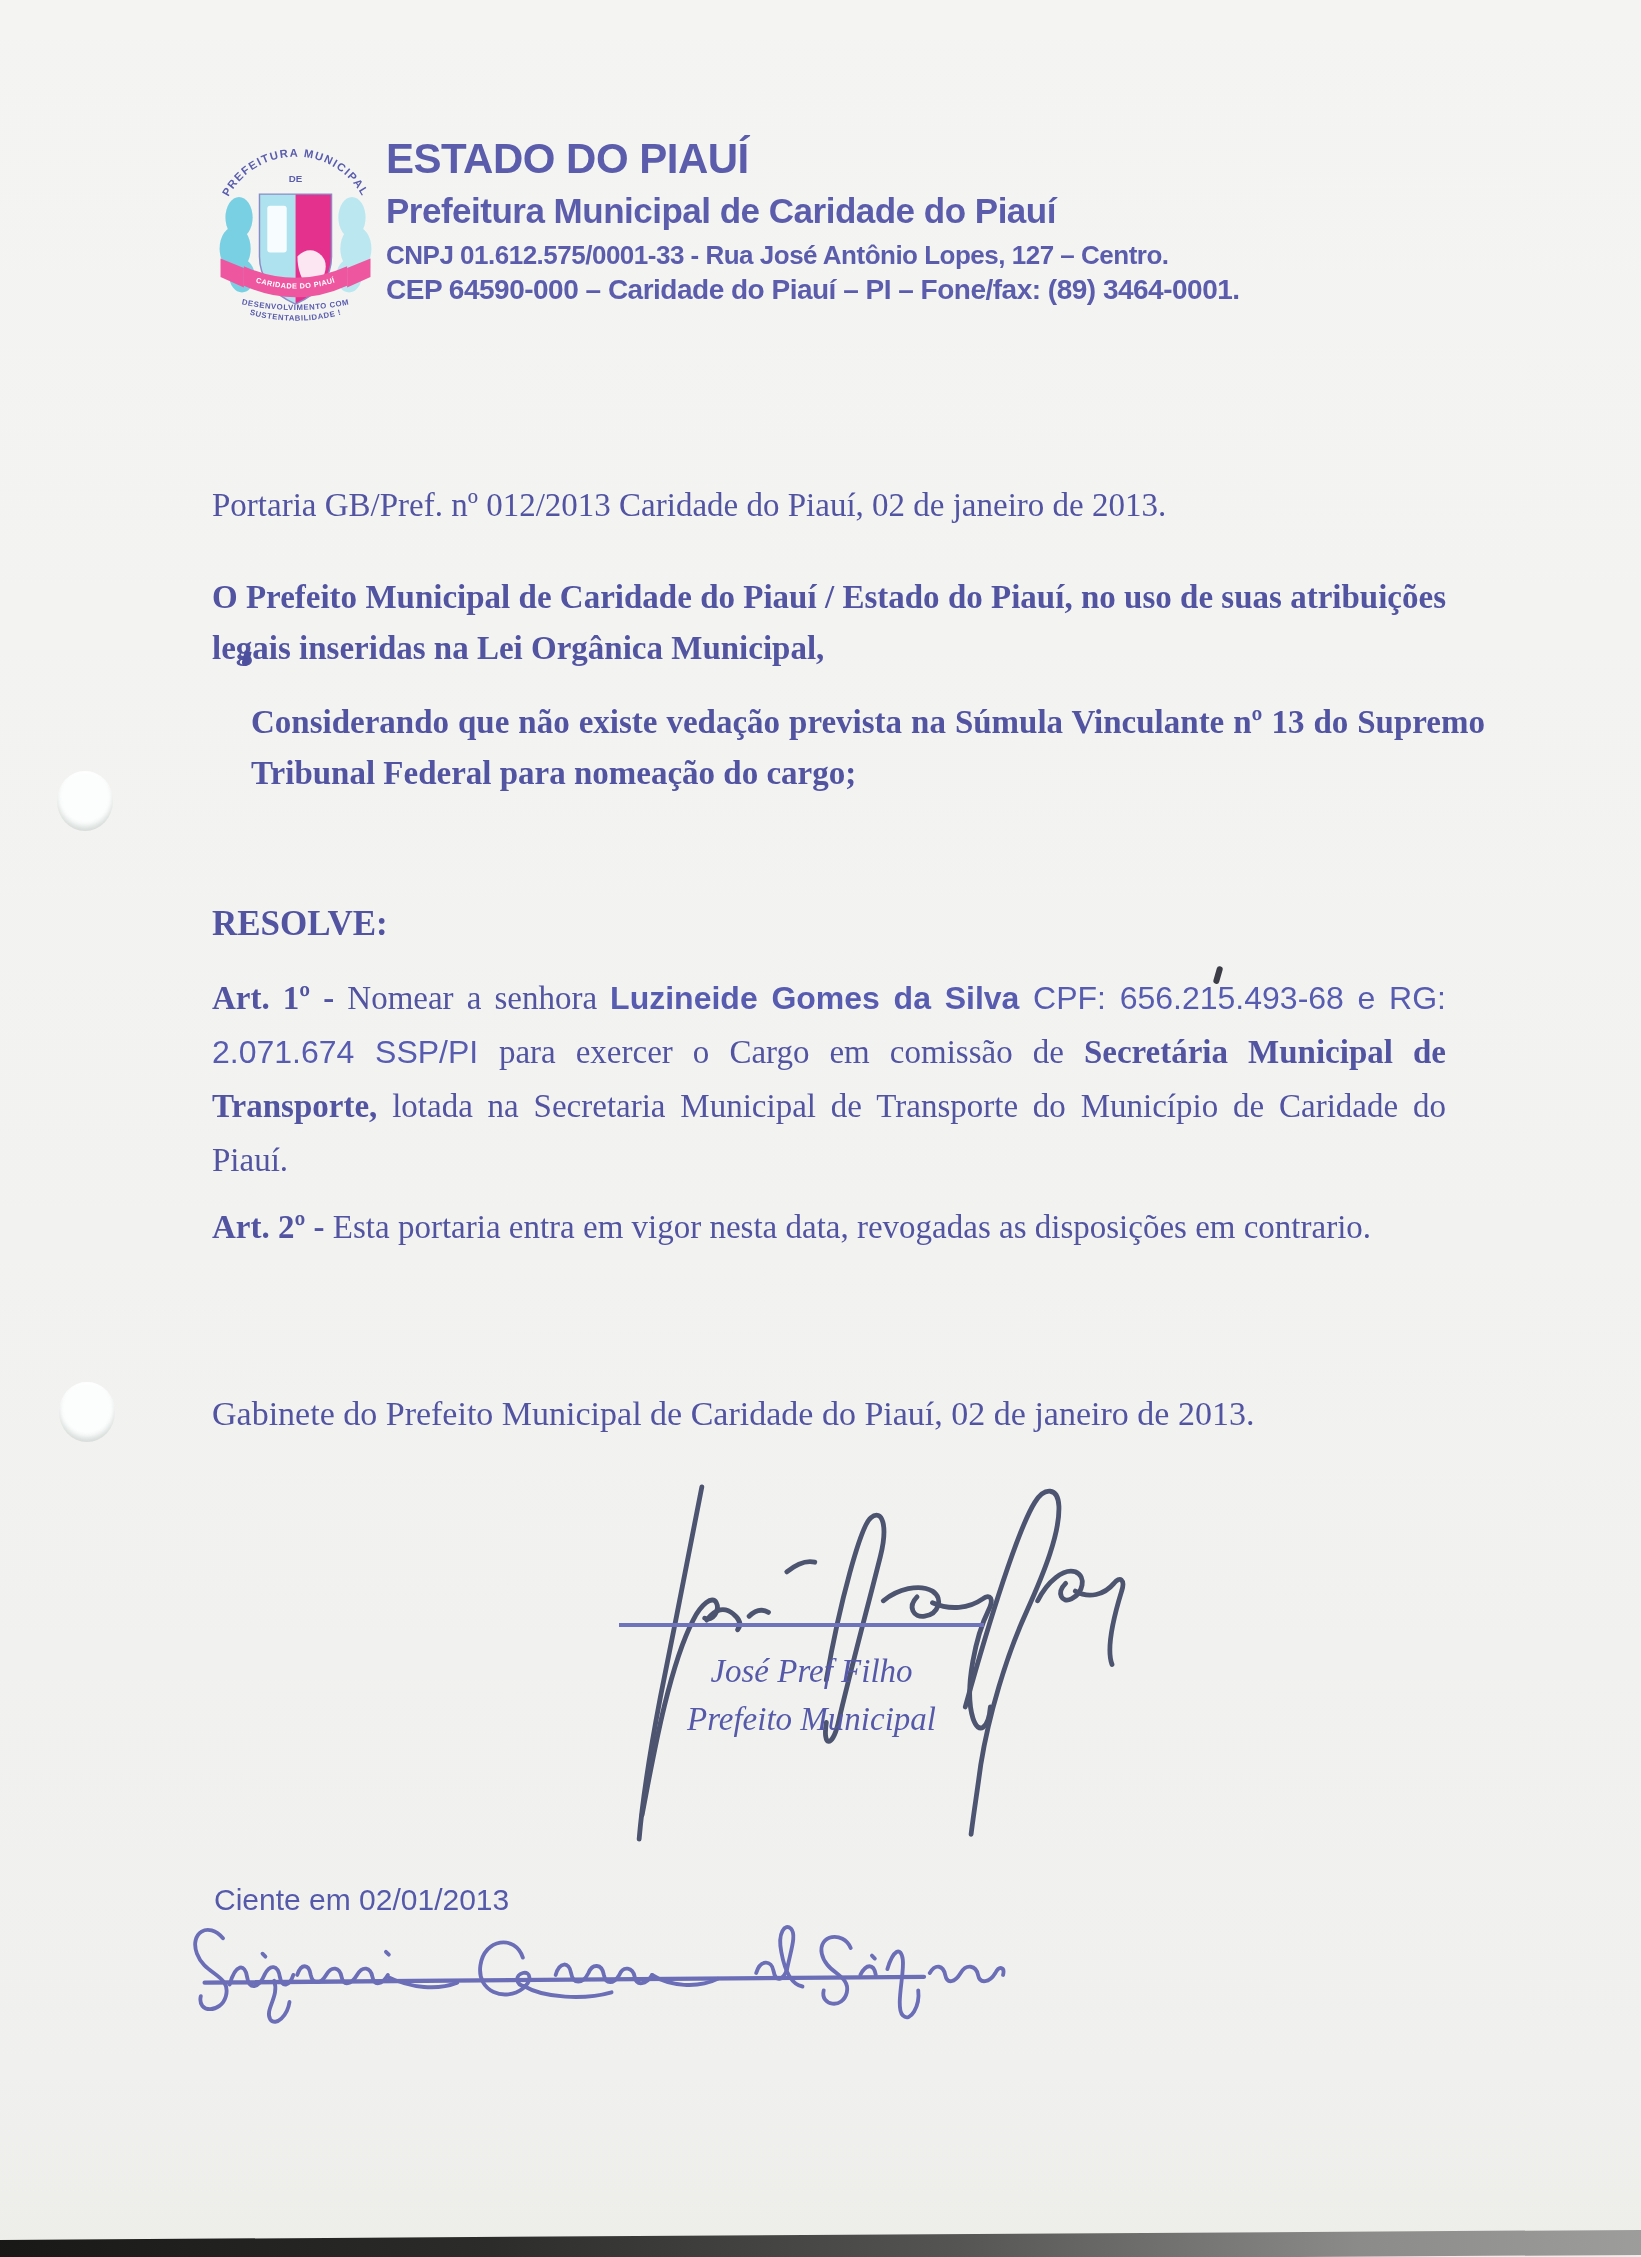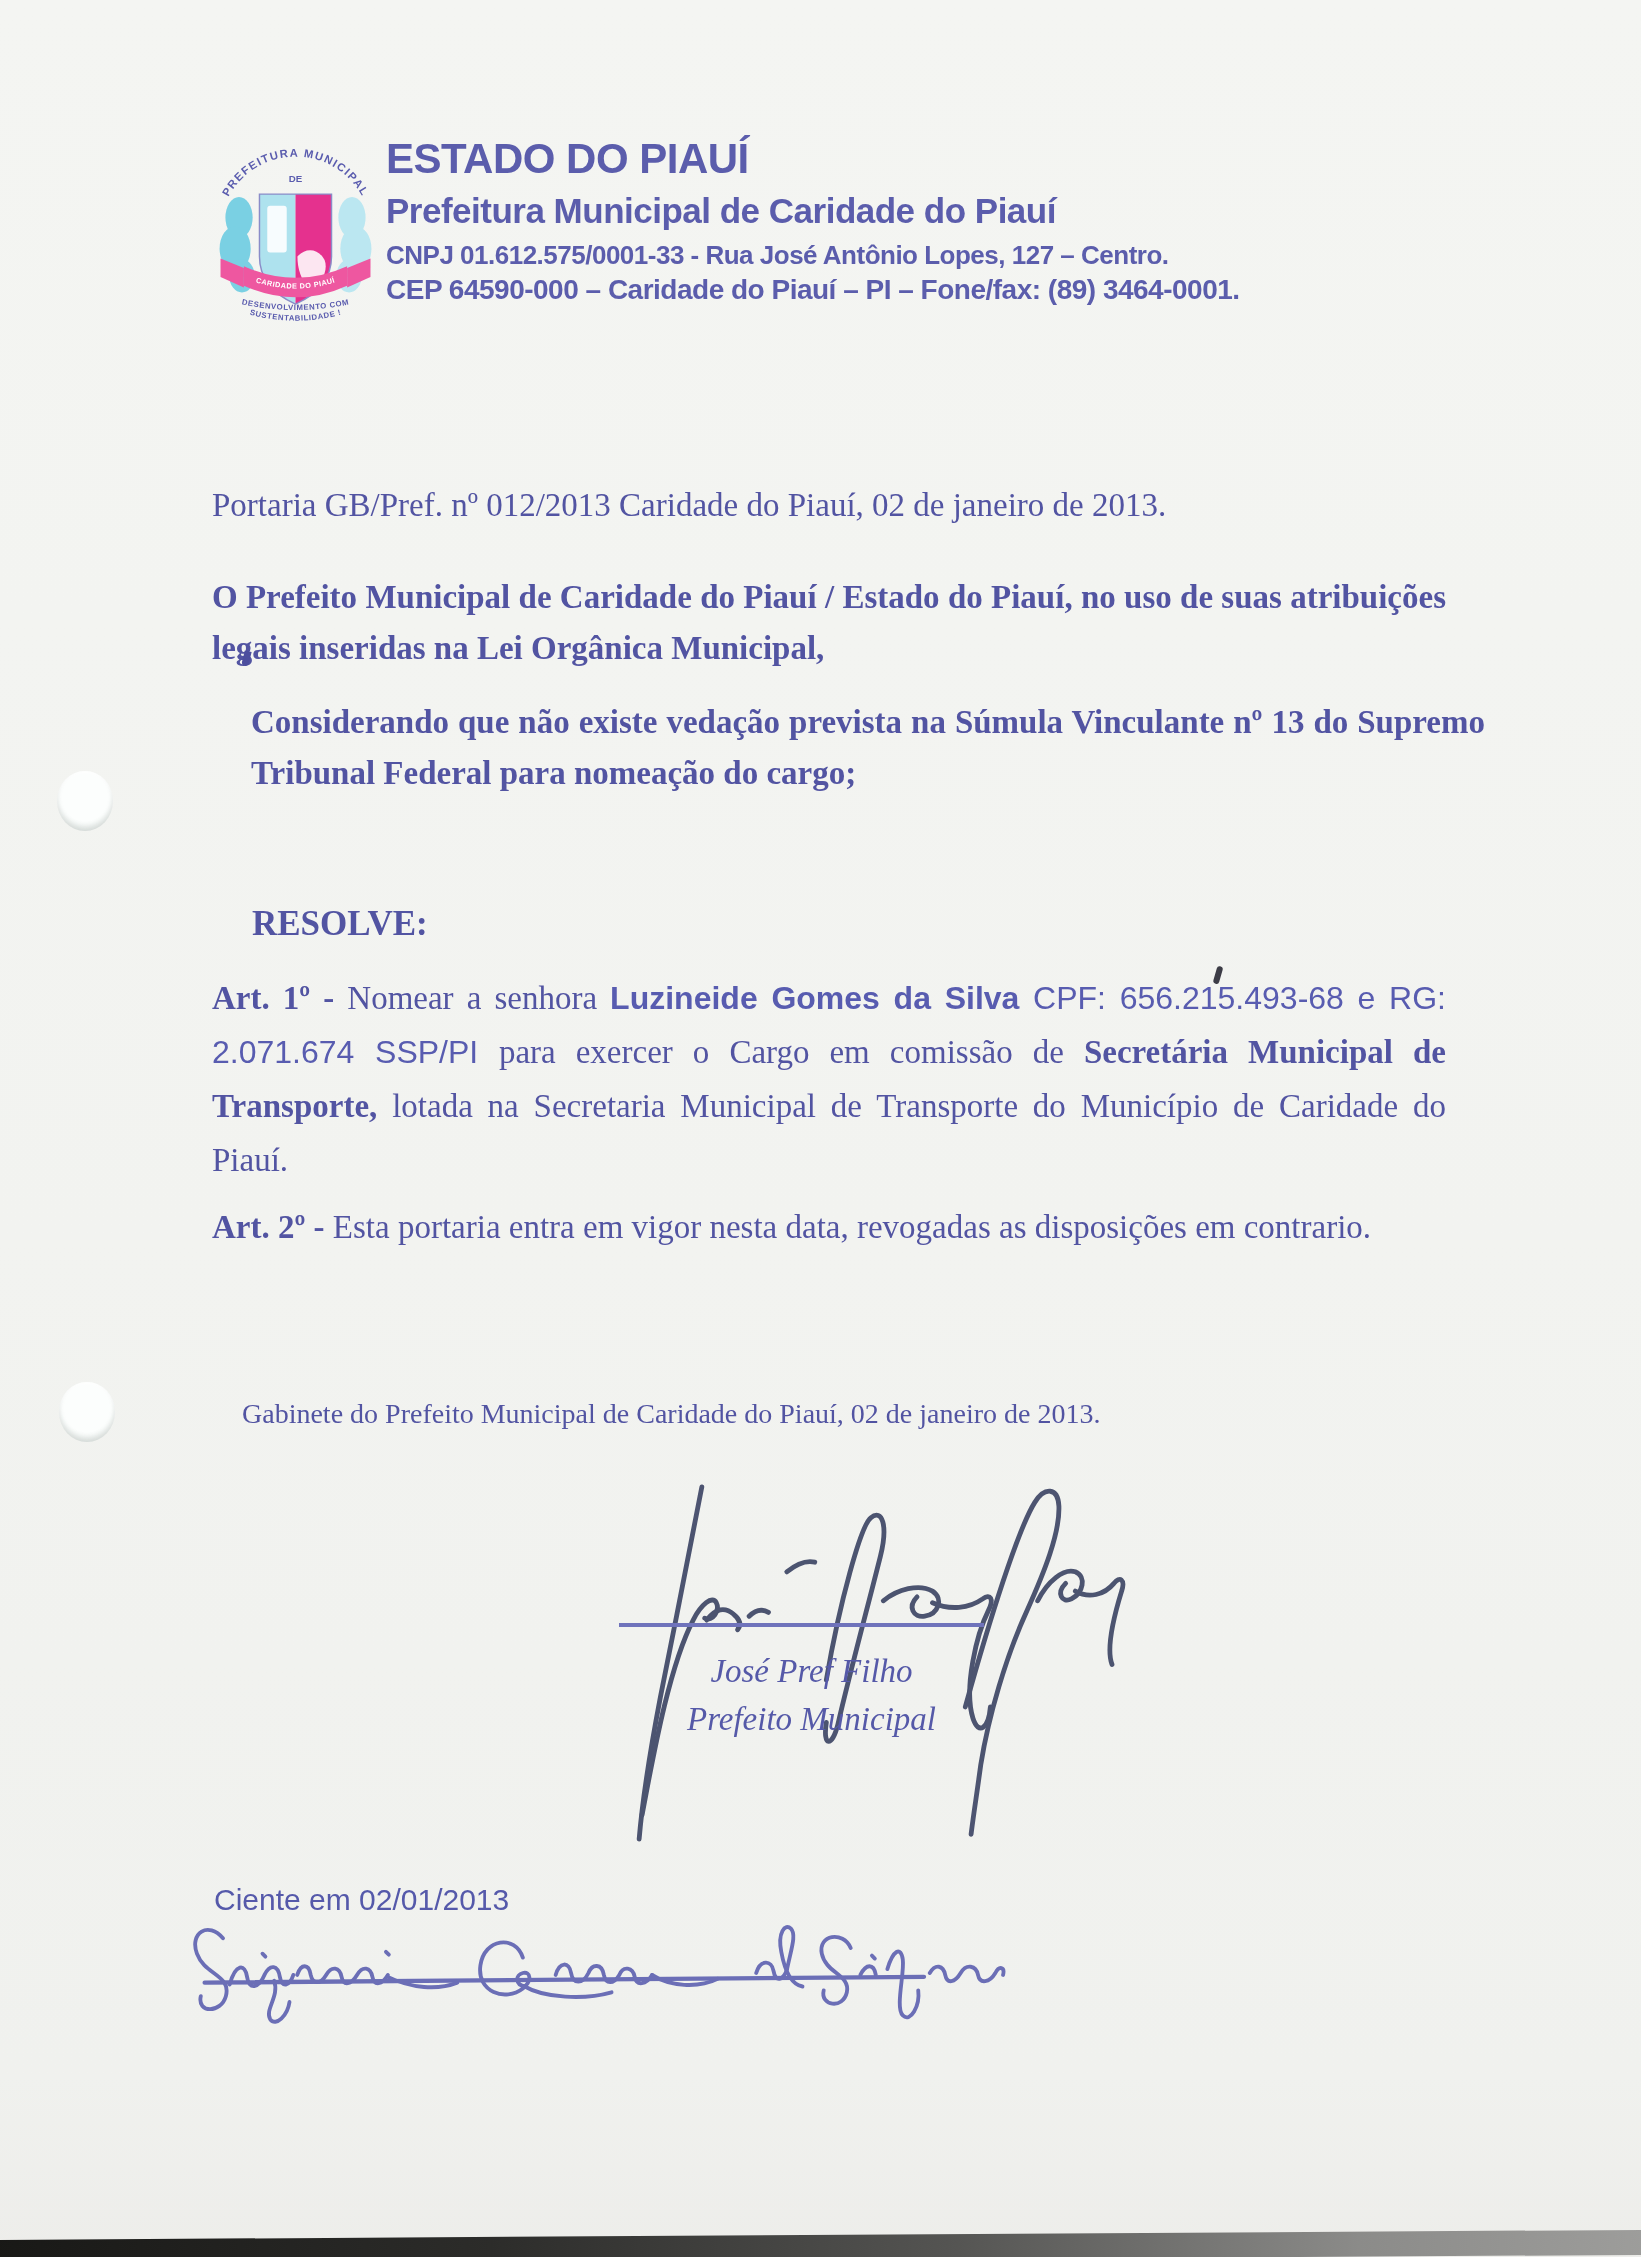--- a/index.html
+++ b/index.html
@@ -18,25 +18,25 @@
   .hdr-4{top:274px;font-size:28px;}
   .logo{position:absolute;left:203px;top:112px;width:185px;height:210px;}
   
   .serif{font-family:"Liberation Serif",serif;color:#5254a2;}
   .block{position:absolute;left:212px;width:1234px;font-size:33px;line-height:51px;}
   .bold{font-weight:bold;}
   .just{text-align:justify;}
   .title{top:432px;font-weight:normal;white-space:nowrap;margin-top:48px;}
   .p1{top:572px;}
   .p2{top:697px;margin-left:39px;}
-  .resolve{top:898px;font-size:35px;font-weight:bold;margin-left:40px;}
+  .resolve{top:898px;font-size:35px;font-weight:bold;}
   .art1{top:971px;line-height:54px;}
   .art2{top:1201px;line-height:53px;}
   .publique{top:1325px;font-size:29px;}
-  .gabinete{top:1388px;font-size:28px;margin-left:30px;}
+  .gabinete{top:1388px;font-size:34px;}
   .sans-n{font-family:"Liberation Sans",sans-serif;font-size:32px;color:#585cb0;}
   .name-b{font-weight:bold;}
   
   .sig-line{position:absolute;left:619px;top:1623px;width:365px;height:3.9px;background:#6f73bb;}
   .sig-name{position:absolute;left:570px;top:1653px;width:483px;text-align:center;font-style:italic;font-size:33px;color:#5559a8;}
   .sig-role{position:absolute;left:570px;top:1701px;width:483px;text-align:center;font-style:italic;font-size:33px;color:#5559a8;}
   .sig-scrawl{position:absolute;left:560px;top:1475px;width:579px;height:377px;}
   
   .ciente{position:absolute;left:214px;top:1883px;font-family:"Liberation Sans",sans-serif;font-size:30px;color:#5559aa;}
   .hand-sig{position:absolute;left:179px;top:1919px;width:869px;height:135px;}

